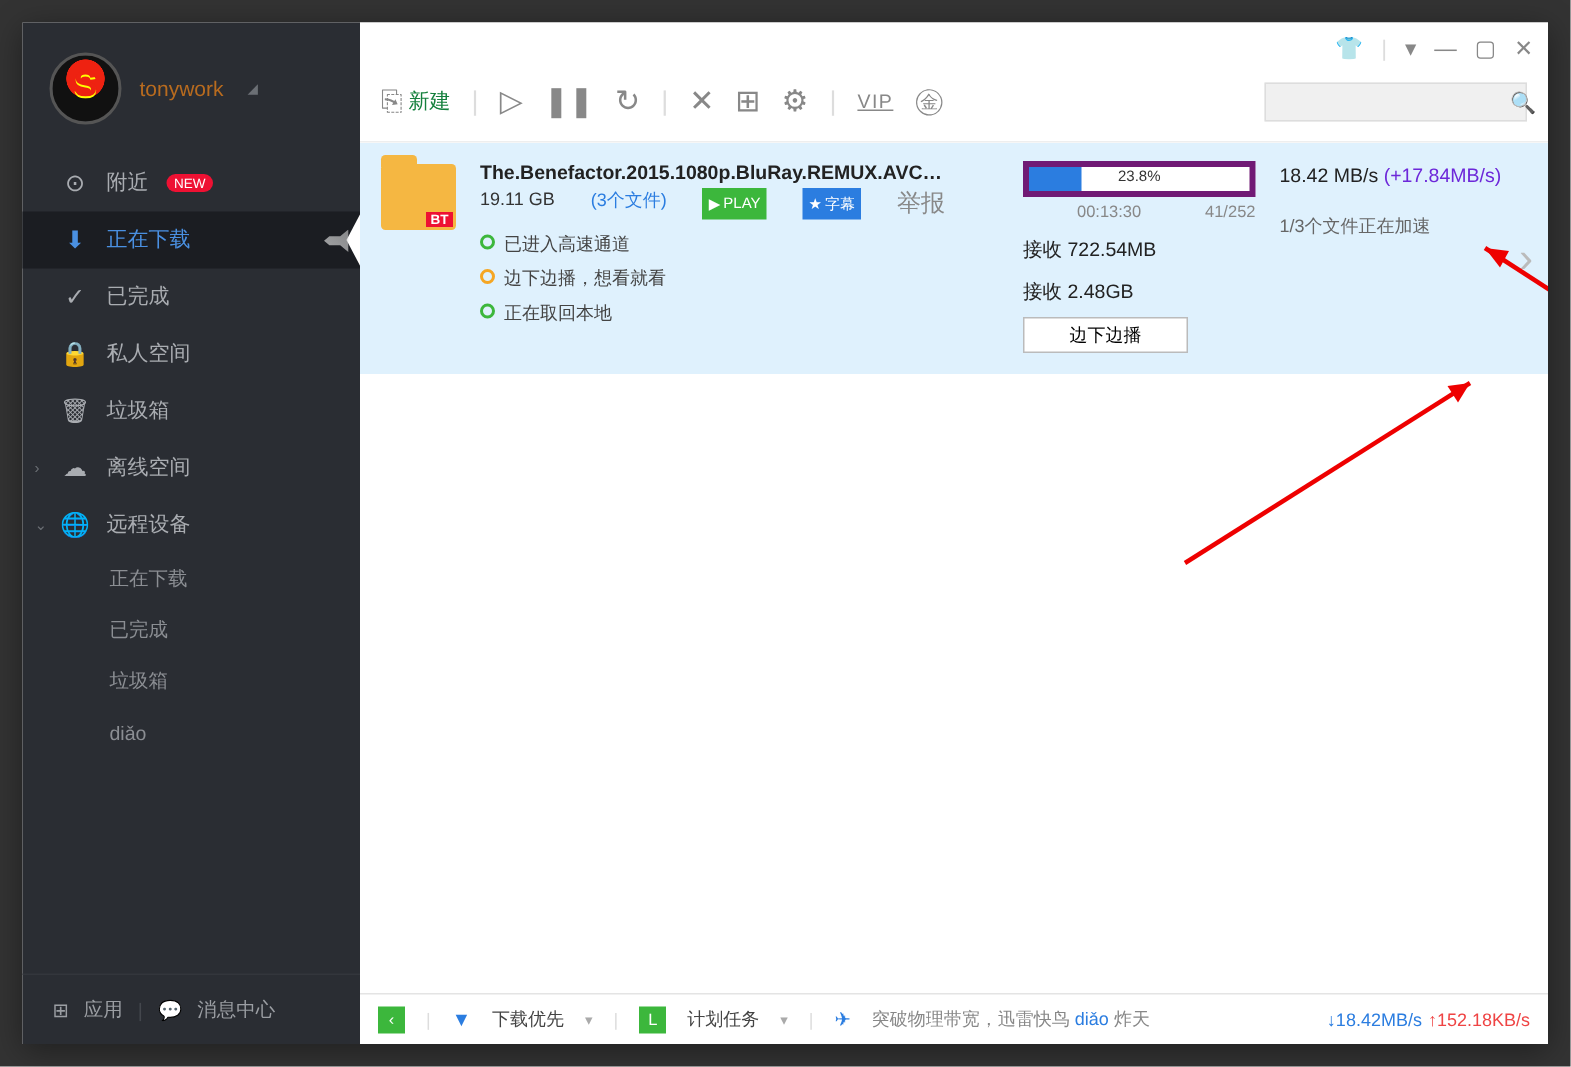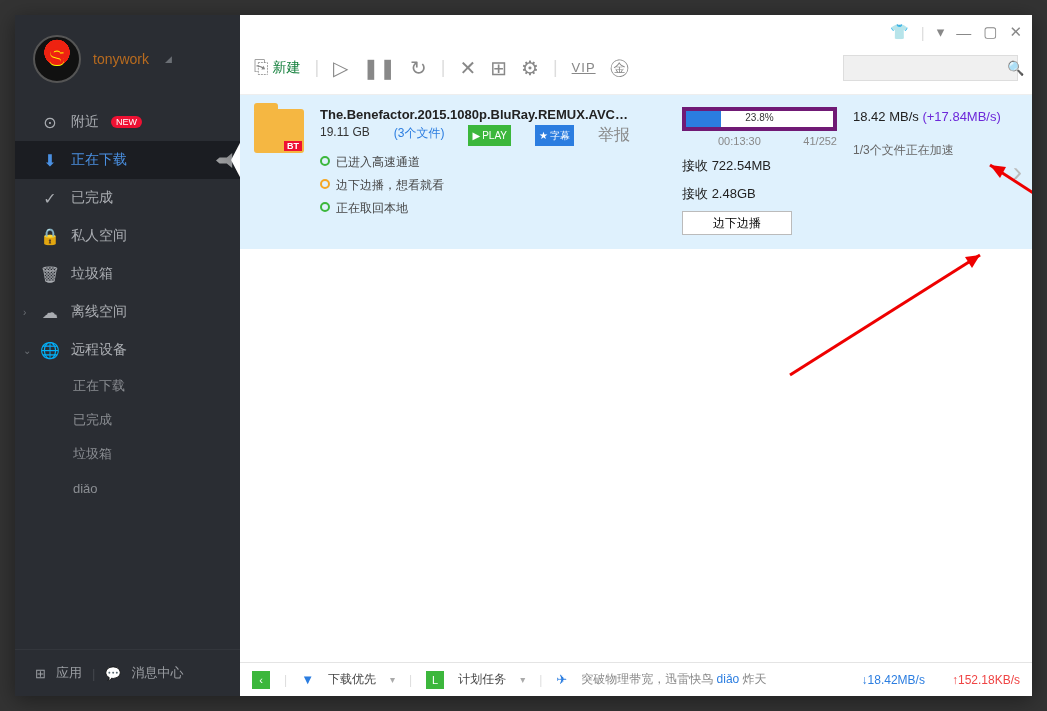--- a/index.html
+++ b/index.html
@@ -59,21 +59,21 @@
 .speed-boost { color: #6d28d9; }
 .accel-txt { font-size: 12px; color: #666; margin-top: 18px; }
 .task-arrow { position: absolute; right: 10px; top: 50%; transform: translateY(-50%); font-size: 28px; color: #bbb; cursor: pointer; }
 .statusbar { height: 34px; border-top: 1px solid #e4e4e4; display: flex; align-items: center; padding: 0 12px; gap: 14px; font-size: 12px; color: #444; }
 .sb-ico { width: 18px; height: 18px; display: inline-flex; align-items: center; justify-content: center; color: #fff; font-size: 11px; }
 .sb-green { background: #3cb73c; }
 .sb-blue { color: #2b7de0; font-size: 13px; }
 .sb-plan { background: #3cb73c; }
 .sb-promo { color: #888; }
 .sb-promo b { color: #2b7de0; font-weight: normal; }
-.sb-spd { margin-left: auto; display: flex; gap: 27px; }
+.sb-spd { margin-left: auto; display: flex; gap: 4px; }
 .sb-down { color: #2b7de0; }
 .sb-up { color: #ef4444; }
 svg.arrow { position: absolute; pointer-events: none; }
 .sidebar-caret { position:absolute; right:-1px; top:0; width:0; height:0; border-top:19px solid transparent; border-bottom:19px solid transparent; border-right:10px solid #fff; }
 </style>
 </head>
 <body>
 
 <div class="app-window">
   <aside class="sidebar">

